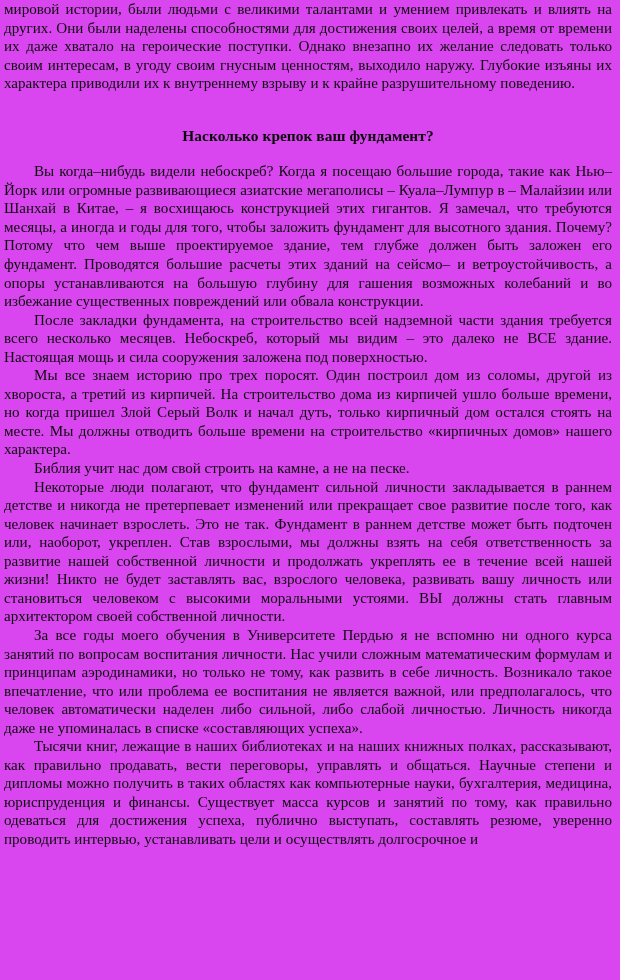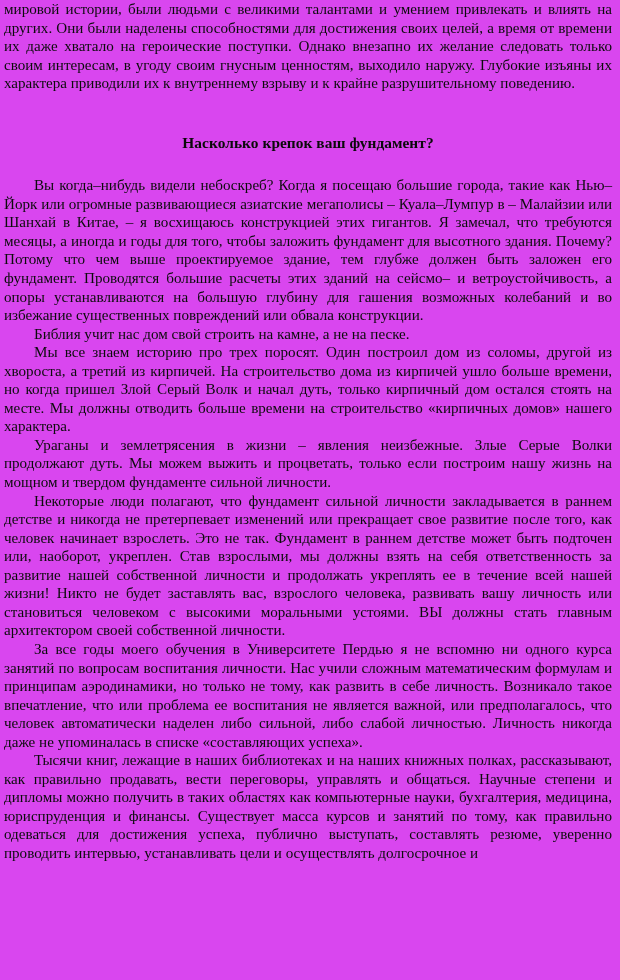--- a/index.html
+++ b/index.html
@@ -37,21 +37,21 @@
     text-align: justify;
   }
   p.para.first-cont {
     text-indent: 0;
   }
   h2.section-heading {
     font-size: 15.4px;
     line-height: 18.55px;
     font-weight: bold;
     text-align: center;
-    margin: 15px;
+    margin: 8px;
     padding: 0;
     color: #0a0a0a;
     letter-spacing: 0.05px;
   }
   .gap-before-heading { height: 26px; }
   .gap-after-heading  { height: 9px; }
   .clip-bottom {
     position: absolute;
     left: 0;
     right: 0;
@@ -62,21 +62,21 @@
 </head>
 <body>
 
 <div class="page">
   <div class="body-text" id="content">
       <p class="para first-cont">мировой истории, были людьми с великими талантами и умением привлекать и влиять на других. Они были наделены способностями для достижения своих целей, а время от времени их даже хватало на героические поступки. Однако внезапно их желание следовать только своим интересам, в угоду своим гнусным ценностям, выходило наружу. Глубокие изъяны их характера приводили их к внутреннему взрыву и к крайне разрушительному поведению.</p>
       <div class="gap-before-heading"></div>
       <h2 class="section-heading">Насколько крепок ваш фундамент?</h2>
       <div class="gap-after-heading"></div>
       <p class="para">Вы когда–нибудь видели небоскреб? Когда я посещаю большие города, такие как Нью–Йорк или огромные развивающиеся азиатские мегаполисы – Куала–Лумпур в – Малайзии или Шанхай в Китае, – я восхищаюсь конструкцией этих гигантов. Я замечал, что требуются месяцы, а иногда и годы для того, чтобы заложить фундамент для высотного здания. Почему? Потому что чем выше проектируемое здание, тем глубже должен быть заложен его фундамент. Проводятся большие расчеты этих зданий на сейсмо– и ветроустойчивость, а опоры устанавливаются на большую глубину для гашения возможных колебаний и во избежание существенных повреждений или обвала конструкции.</p>
+      <p class="para">После закладки фундамента, на строительство всей надземной части здания требуется всего несколько месяцев. Небоскреб, который мы видим – это далеко не ВСЕ здание. Настоящая мощь и сила сооружения заложена под поверхностью.</p>
+      <p class="para">Мы все знаем историю про трех поросят. Один построил дом из соломы, другой из хвороста, а третий из кирпичей. На строительство дома из кирпичей ушло больше времени, но когда пришел Злой Серый Волк и начал дуть, только кирпичный дом остался стоять на месте. Мы должны отводить больше времени на строительство «кирпичных домов» нашего характера.</p>
       <p class="para">Библия учит нас дом свой строить на камне, а не на песке.</p>
-      <p class="para">Мы все знаем историю про трех поросят. Один построил дом из соломы, другой из хвороста, а третий из кирпичей. На строительство дома из кирпичей ушло больше времени, но когда пришел Злой Серый Волк и начал дуть, только кирпичный дом остался стоять на месте. Мы должны отводить больше времени на строительство «кирпичных домов» нашего характера.</p>
-      <p class="para">Ураганы и землетрясения в жизни – явления неизбежные. Злые Серые Волки продолжают дуть. Мы можем выжить и процветать, только если построим нашу жизнь на мощном и твердом фундаменте сильной личности.</p>
       <p class="para">Некоторые люди полагают, что фундамент сильной личности закладывается в раннем детстве и никогда не претерпевает изменений или прекращает свое развитие после того, как человек начинает взрослеть. Это не так. Фундамент в раннем детстве может быть подточен или, наоборот, укреплен. Став взрослыми, мы должны взять на себя ответственность за развитие нашей собственной личности и продолжать укреплять ее в течение всей нашей жизни! Никто не будет заставлять вас, взрослого человека, развивать вашу личность или становиться человеком с высокими моральными устоями. ВЫ должны стать главным архитектором своей собственной личности.</p>
       <p class="para">За все годы моего обучения в Университете Пердью я не вспомню ни одного курса занятий по вопросам воспитания личности. Нас учили сложным математическим формулам и принципам аэродинамики, но только не тому, как развить в себе личность. Возникало такое впечатление, что или проблема ее воспитания не является важной, или предполагалось, что человек автоматически наделен либо сильной, либо слабой личностью. Личность никогда даже не упоминалась в списке «составляющих успеха».</p>
       <p class="para">Тысячи книг, лежащие в наших библиотеках и на наших книжных полках, рассказывают, как правильно продавать, вести переговоры, управлять и общаться. Научные степени и дипломы можно получить в таких областях как компьютерные науки, бухгалтерия, медицина, юриспруденция и финансы. Существует масса курсов и занятий по тому, как правильно одеваться для достижения успеха, публично выступать, составлять резюме, уверенно проводить интервью, устанавливать цели и осуществлять долгосрочное и</p>
     </div>
   <div class="clip-bottom"></div>
 </div>
 
 </body></html>

